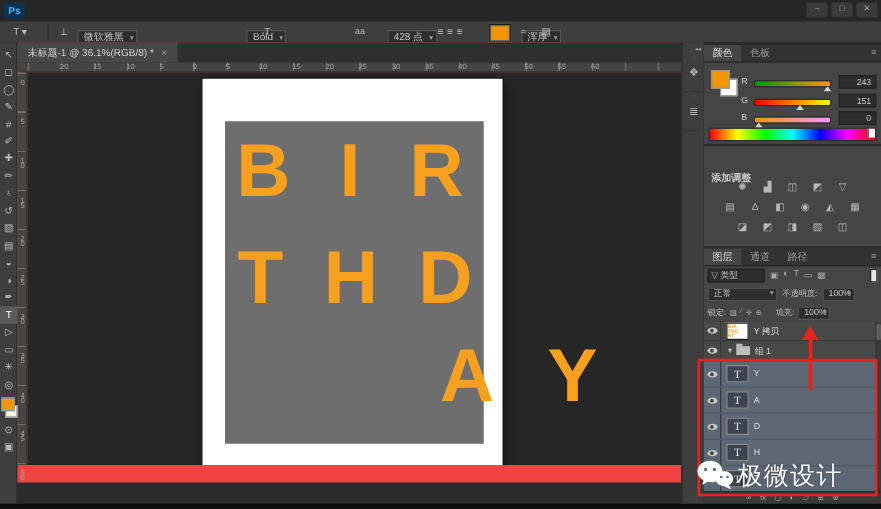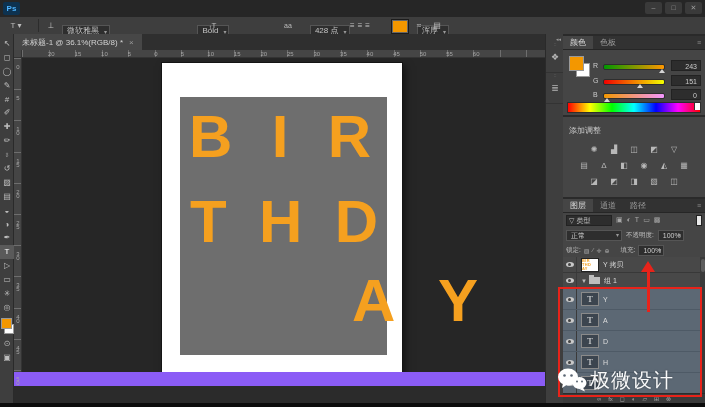--- a/index.html
+++ b/index.html
@@ -27,21 +27,21 @@
   #ob-swatch{border:1px solid #1c1c1c;box-shadow:0 0 0 1px #666 inset;}
   
   #toolstrip{position:absolute;left:0;top:34px;width:14px;height:369px;background:#3e3e3e;
              border-right:1px solid #2a2a2a;padding-top:3px;box-sizing:border-box;}
   .tool{width:14px;height:13.9px;font-size:8px;line-height:13.5px;text-align:center;color:#bdbdbd;}
   .tool.selected{background:#5a5a5a;color:#fff;}
   #tb-swatches{position:relative;width:14px;height:20px;margin-top:2px;}
   #tb-fg{position:absolute;left:1px;top:1px;width:9px;height:9px;border:1px solid #999;z-index:2;}
   #tb-bg{position:absolute;left:4px;top:7px;width:8px;height:8px;border:1px solid #999;z-index:1;}
   
-  #docarea{position:absolute;left:14px;top:34px;width:531px;height:352px;background:#8b5cf6;}
+  #docarea{position:absolute;left:14px;top:34px;width:531px;height:352px;background:#ef4444;}
   #tabbar{position:absolute;left:0;top:0;right:0;height:16px;background:#2f2f2f;
           border-bottom:1px solid #1f1f1f;}
   #doctab{position:absolute;left:0;top:0;height:16px;background:#474747;display:flex;
           align-items:center;padding:0 8px;gap:6px;}
   #doctab .t{font-size:8px;color:#d2d2d2;white-space:nowrap;}
   #doctab .x{font-size:8px;color:#999;}
   #rulercorner{position:absolute;left:0;top:16px;width:8px;height:8px;background:#454545;
                border-right:1px solid #333;border-bottom:1px solid #333;box-sizing:border-box;}
   #rulerH{position:absolute;left:8px;top:16px;right:0;height:8px;background:#454545;
           border-bottom:1px solid #333;box-sizing:border-box;
@@ -92,21 +92,21 @@
   .ch-track.b{background:linear-gradient(to right,rgb(243,151,0),rgb(243,151,255));}
   .ch-handle{position:absolute;top:9px;width:0;height:0;border-left:3px solid transparent;
              border-right:3px solid transparent;border-bottom:4px solid #d5d5d5;}
   .ch-value{position:absolute;right:0;top:0;width:30px;height:11px;background:#2d2d2d;
             border:1px solid #222;font-size:7px;line-height:11px;color:#ccc;text-align:right;
             padding-right:3px;box-sizing:border-box;}
   #spectrum{position:absolute;left:4px;right:4px;top:66px;height:9px;border:1px solid #2e2e2e;
             background:linear-gradient(to right,#f00,#ff0,#0f0,#0ff,#00f,#f0f,#f00);}
   #spectrum .chip{position:absolute;right:0;top:0;width:5px;height:7px;background:#fff;border-left:1px solid #333;}
   #adjustpanel{top:83px;height:80px;}
-  #adj-heading{position:absolute;left:6px;top:8px;font-size:8px;color:#c9c9c9;}
+  #adj-heading{position:absolute;left:6px;top:20px;font-size:8px;color:#c9c9c9;font-weight:bold;}
   .adj-row{position:absolute;left:0;width:142px;display:flex;justify-content:center;gap:6px;}
   .adj-icon{width:14px;height:12px;font-size:8px;line-height:12px;text-align:center;color:#b8b8b8;}
   #layerspanel{top:165px;height:204px;}
   #filterrow{position:absolute;left:3px;right:3px;top:15px;height:12px;display:flex;align-items:center;gap:4px;}
   #filter-select{width:46px;height:11px;background:#2d2d2d;border:1px solid #222;box-sizing:border-box;
                  font-size:7px;line-height:9px;color:#bbb;display:flex;gap:2px;padding:0 2px;align-items:center;}
   .f-icon{font-size:7px;color:#a8a8a8;}
   #filter-toggle{margin-left:auto;width:4px;height:9px;background:#e8e8e8;border:1px solid #222;}
   #blendrow{position:absolute;left:3px;right:3px;top:30px;height:13px;display:flex;align-items:center;gap:4px;}
   #blend-select{width:56px;height:11px;font-size:7px;line-height:9px;}

